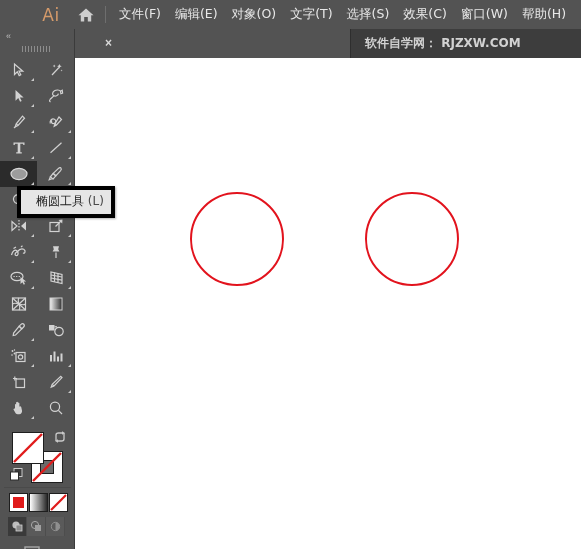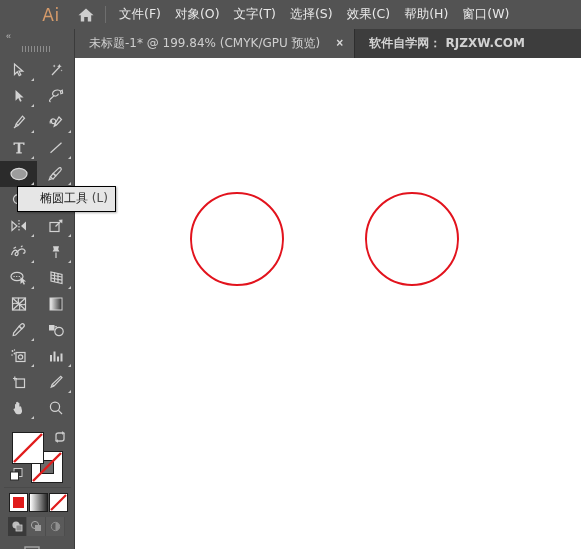--- a/index.html
+++ b/index.html
@@ -101,22 +101,22 @@
     border-left: 3px solid transparent;
     border-bottom: 3px solid #c9c9c9;
   }
   .tool svg { display: block; }
   .ico { stroke: #d2d2d2; fill: none; stroke-width: 1.2; }
   .ico-f { fill: #d2d2d2; stroke: none; }
 
   
   #tooltip {
     position: absolute; left: 17px; top: 186px;
-    background: #e6e6e6; border: 1px solid #000000;
-    padding: 3px 7px 4px 22px; font-size: 12px; color: #1c1c1c;
+    background: #e6e6e6; border: 4px solid #000000;
+    padding: 3px 7px 4px 15px; font-size: 12px; color: #1c1c1c;
     white-space: nowrap; z-index: 40;
     font-family: "DejaVu Sans", "Liberation Sans", sans-serif;
     box-shadow: 1px 1px 2px rgba(0,0,0,0.3);
   }
   #tooltip .key { color: #4a4a4a; }
 
   
   #color-area { position: absolute; left: 0; top: 378px; width: 75px; }
   #swatches { position: relative; width: 75px; height: 68px; }
   .swatch {
@@ -179,31 +179,31 @@
 
   <div id="menubar">
     <div id="ai-logo">Ai</div>
     <div id="home-btn">
       <svg width="18" height="16" viewBox="0 0 18 16" aria-hidden="true">
         <path d="M9 1.5 L16.5 8.2 L14.2 8.2 L14.2 14.5 L10.8 14.5 L10.8 10 L7.2 10 L7.2 14.5 L3.8 14.5 L3.8 8.2 L1.5 8.2 Z" fill="#cdcdcd"></path>
       </svg>
     </div>
     <div id="menu-divider"></div>
     <div class="menu-item">文件(F)</div>
+    <div class="menu-item">编辑(E)</div>
     <div class="menu-item">对象(O)</div>
     <div class="menu-item">文字(T)</div>
     <div class="menu-item">选择(S)</div>
     <div class="menu-item">效果(C)</div>
+    <div class="menu-item">窗口(W)</div>
     <div class="menu-item">帮助(H)</div>
-    <div class="menu-item">窗口(W)</div>
   </div>
 
   <div id="tabbar">
     <div id="tab-active">
-      <span id="tab-active-label">未标题-1* @ 199.84% (CMYK/GPU 预览)</span>
       <span id="tab-close">×</span>
     </div>
     <div id="tab-second">
       <span id="tab-second-label">软件自学网： RJZXW.COM</span>
     </div>
   </div>
 
   <div id="canvas">
     <svg width="506" height="491" viewBox="0 0 506 491" aria-hidden="true">
       <circle cx="162" cy="181" r="46" fill="none" stroke="#e2131d" stroke-width="2"></circle>

